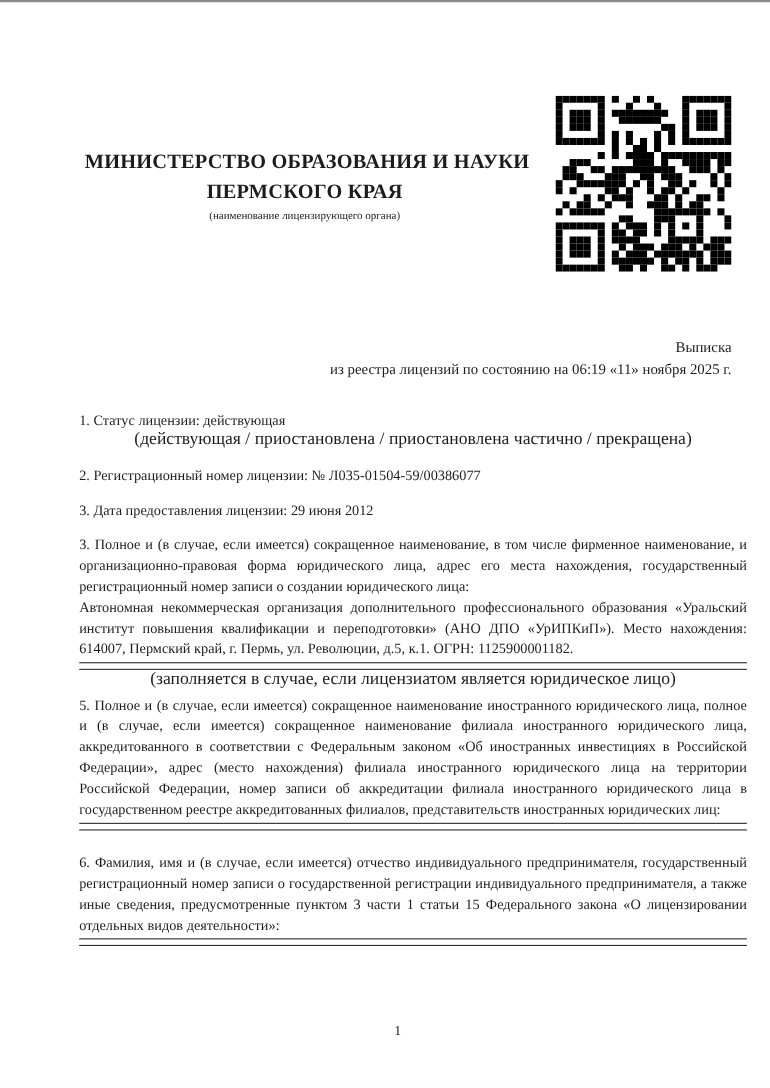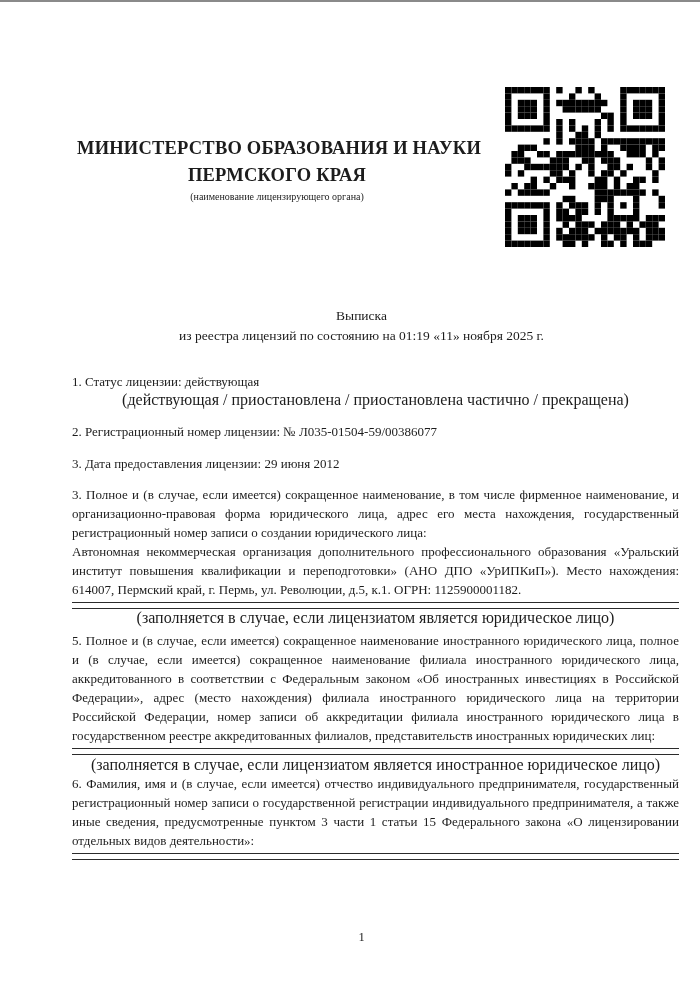--- a/index.html
+++ b/index.html
@@ -33,21 +33,21 @@
     font-size: 10px;
   }
   .qr {
     left: 505px; top: 85px;
     width: 160px; height: 160px;
   }
 
   
   .doc-title {
     left: 58px; top: 304px; width: 607px;
-    text-align: center;
+    text-align: right;
     font-size: 13.5px;
     line-height: 19.5px;
   }
 
   
   .item { left: 58px; width: 607px; font-size: 13px; line-height: 19px; margin-left: 14px; }
   .item p { margin: 0; }
   .just { text-align: justify; text-align-last: left; }
   .fillline { border-bottom: 1.5px solid #2b2b2b; padding-bottom: 3px; }
   .rule { border-top: 1px solid #2b2b2b; margin-top: 5px; height: 0; }
@@ -410,21 +410,21 @@
       <rect x="96.0" y="153.6" width="6.4" height="6.4" fill="#000"></rect>
       <rect x="102.4" y="153.6" width="6.4" height="6.4" fill="#000"></rect>
       <rect x="115.2" y="153.6" width="6.4" height="6.4" fill="#000"></rect>
       <rect x="128.0" y="153.6" width="6.4" height="6.4" fill="#000"></rect>
       <rect x="134.4" y="153.6" width="6.4" height="6.4" fill="#000"></rect>
       <rect x="140.8" y="153.6" width="6.4" height="6.4" fill="#000"></rect>
     </svg>
 
   <div class="abs doc-title">
     <div>Выписка</div>
-    <div>из реестра лицензий по состоянию на 01:19 «11» ноября 2025 г.</div>
+    <div>из реестра лицензий по состоянию на 06:19 «11» ноября 2025 г.</div>
   </div>
 
   <div class="abs item" style="top:370px">
     <p>1. Статус лицензии: действующая</p>
     <div class="caption">(действующая / приостановлена / приостановлена частично / прекращена)</div>
   </div>
 
   <div class="abs item" style="top:420px">
     <p>2. Регистрационный номер лицензии: № Л035-01504-59/00386077</p>
   </div>
@@ -436,21 +436,20 @@
   <div class="abs item" style="top:483px">
     <p class="just">3. Полное и (в случае, если имеется) сокращенное наименование, в том числе фирменное наименование, и организационно-правовая форма юридического лица, адрес его места нахождения, государственный регистрационный номер записи о создании юридического лица:</p>
     <p class="just fillline">Автономная некоммерческая организация дополнительного профессионального образования «Уральский институт повышения квалификации и переподготовки» (АНО ДПО «УрИПКиП»). Место нахождения: 614007, Пермский край, г. Пермь, ул. Революции, д.5, к.1. ОГРН: 1125900001182.</p>
     <div class="rule"></div>
     <div class="caption">(заполняется в случае, если лицензиатом является юридическое лицо)</div>
   </div>
 
   <div class="abs item" style="top:629px">
     <p class="just fillline">5. Полное и (в случае, если имеется) сокращенное наименование иностранного юридического лица, полное и (в случае, если имеется) сокращенное наименование филиала иностранного юридического лица, аккредитованного в соответствии с Федеральным законом «Об иностранных инвестициях в Российской Федерации», адрес (место нахождения) филиала иностранного юридического лица на территории Российской Федерации, номер записи об аккредитации филиала иностранного юридического лица в государственном реестре аккредитованных филиалов, представительств иностранных юридических лиц:</p>
     <div class="rule"></div>
-    <div class="caption cap-under">(заполняется в случае, если лицензиатом является иностранное юридическое лицо)</div>
   </div>
 
   <div class="abs item" style="top:772px">
     <p class="just fillline">6. Фамилия, имя и (в случае, если имеется) отчество индивидуального предпринимателя, государственный регистрационный номер записи о государственной регистрации индивидуального предпринимателя, а также иные сведения, предусмотренные пунктом 3 части 1 статьи 15 Федерального закона «О лицензировании отдельных видов деятельности»:</p>
     <div class="rule"></div>
   </div>
 
 
   <div class="abs pagenum">1</div>
 

